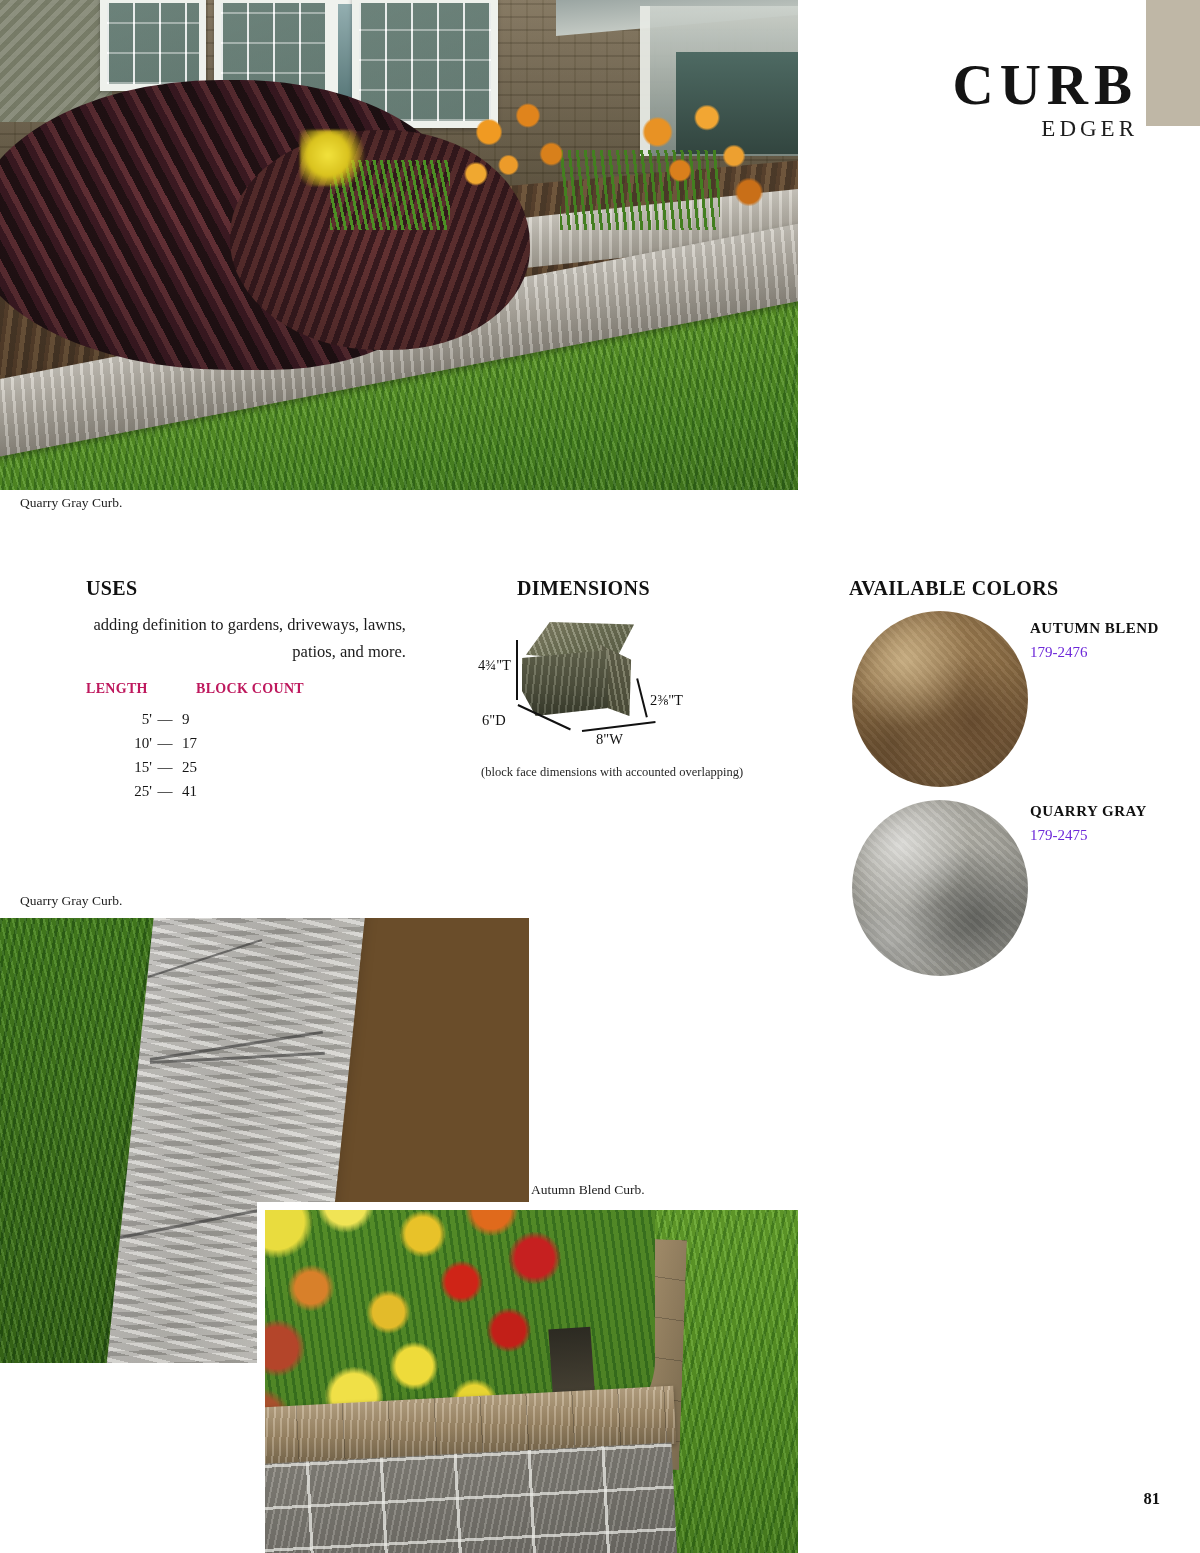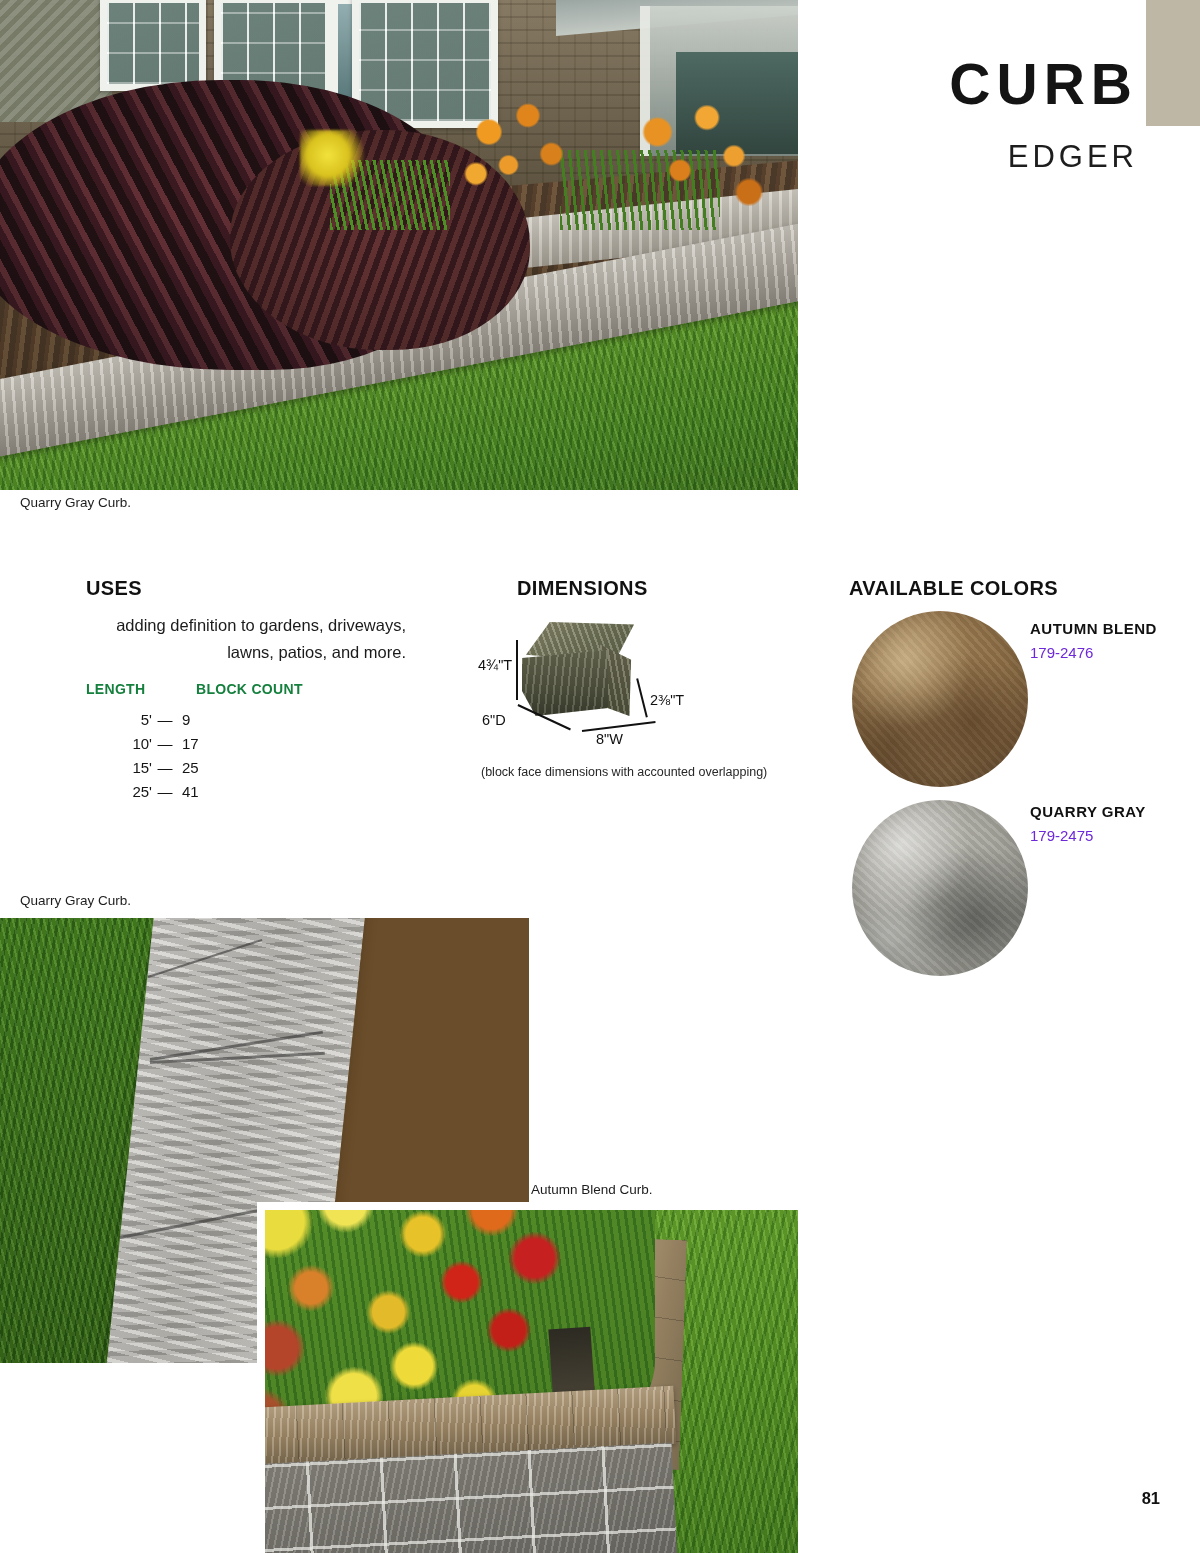--- a/index.html
+++ b/index.html
@@ -3,21 +3,21 @@
 <meta charset="utf-8">
 <style>
   * { box-sizing: border-box; margin: 0; padding: 0; }
   html, body {
     width: 1200px; height: 1553px;
     background: #ffffff;
     font-family: "Liberation Sans", sans-serif;
     color: #1a1a1a;
     overflow: hidden;
   }
-  .page { position: relative; width: 1200px; height: 1288px; background: #fff; }
+  .page { position: relative; width: 1200px; height: 1288px; background: #fff; font-family: Liberation Serif, serif; }
 
   
   .accent-block {
     position: absolute; left: 1146px; top: 0; width: 54px; height: 126px;
     background: #bfb7a6;
   }
 
   
   .hero-photo {
     position: absolute; left: 0; top: 0; width: 798px; height: 490px;
@@ -159,22 +159,22 @@
     background: repeating-linear-gradient(84deg,#437f20 0 3px, rgba(0,0,0,0) 3px 8px);
   }
 
   
   .title-wrap { position: absolute; right: 62px; top: 56px; text-align: right; }
   .title-main {
     font-size: 57px; font-weight: 700; letter-spacing: 6px; line-height: 1;
     color: #141414;
   }
   .title-sub {
-    font-size: 31px; font-weight: 400; letter-spacing: 4px; line-height: 1;
-    margin-top: 28px; color: #1d1d1d;
+    font-size: 23px; font-weight: 400; letter-spacing: 4px; line-height: 1;
+    margin-top: 4px; color: #1d1d1d;
   }
   .intro {
     position: absolute; right: 62px; top: 219px; width: 318px;
     text-align: right; font-size: 19.5px; line-height: 1.62; color: #1b1b1b;
   }
 
   
   .caption { position: absolute; font-size: 13.5px; color: #1d1d1d; }
   .cap-1 { left: 20px; top: 495px; }
   .cap-2 { left: 20px; top: 893px; }
@@ -191,21 +191,21 @@
 
   
   .uses-text {
     position:absolute; left: 86px; top: 612px; width: 320px;
     font-size: 16.5px; line-height: 1.62; color:#1b1b1b;text-align:right;
   }
   .uses-table { position: absolute; left: 86px; top: 681px; font-size: 14px; }
   .uses-table table { border-collapse: collapse; }
   .uses-table th {
     font-size: 14px; font-weight: 700; letter-spacing: .3px;
-    text-align: left; padding: 0 0 10px 0; color:#15803d;margin-left:42px;
+    text-align: left; padding: 0 0 10px 0; color:#be185d;margin-left:42px;
   }
   .uses-table th.c2 { padding-left: 18px; }
   .uses-table td { font-size: 15px; padding: 3.5px 0; color:#151515; }
   .uses-table td.len { text-align: right; width: 66px; }
   .uses-table td.dash { text-align: center; width: 26px; }
   .uses-table td.cnt { text-align: left; padding-left: 4px; }
 
   
   .dims-art { position: absolute; left: 478px; top: 612px; width: 290px; height: 140px; }
   .blockimg {

